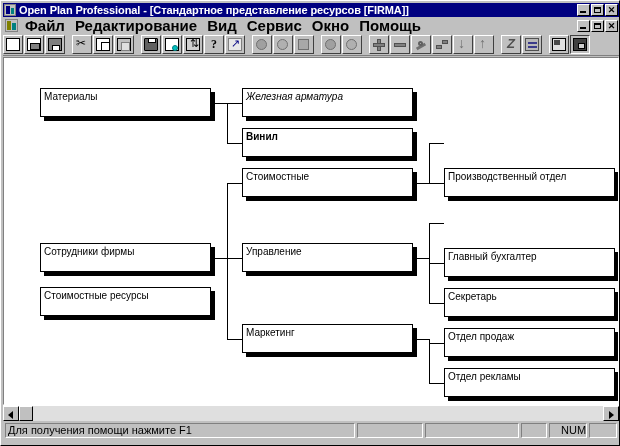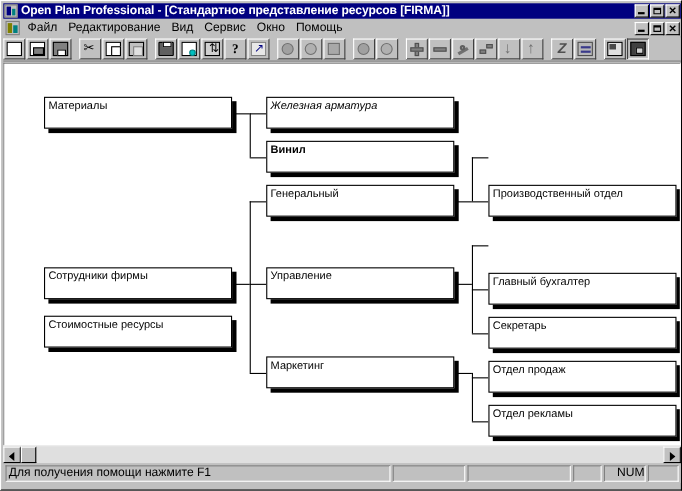--- a/index.html
+++ b/index.html
@@ -142,25 +142,26 @@
   }
   .menu-doc-icon::after {
     content: "";
     position: absolute;
     left: 6px; top: 3px;
     width: 4px; height: 7px;
     background: #008080;
   }
   .menu-item {
     padding: 0 5px;
-    font-size: 11px;
+    font-size: 15px;
     color: #000000;
     white-space: nowrap;
     line-height: 13px;
     cursor: default;
+    font-weight: bold;
   }
   .menu-right {
     margin-left: auto;
     display: flex;
     padding-right: 1px;
   }
 
   
   .toolbar {
     position: absolute;
@@ -527,21 +528,21 @@
         <div class="node" style="left: 36px; top: 229px; width: 171px; height: 29px;">
           <div class="node-label">Стоимостные ресурсы</div>
         </div>
         <div class="node" style="left: 238px; top: 30px; width: 171px; height: 29px; font-style: italic;">
           <div class="node-label">Железная арматура</div>
         </div>
         <div class="node" style="left: 238px; top: 70px; width: 171px; height: 29px; font-weight: bold;">
           <div class="node-label">Винил</div>
         </div>
         <div class="node" style="left: 238px; top: 110px; width: 171px; height: 29px;">
-          <div class="node-label">Генеральный</div>
+          <div class="node-label">Стоимостные</div>
         </div>
         <div class="node" style="left: 238px; top: 185px; width: 171px; height: 29px;">
           <div class="node-label">Управление</div>
         </div>
         <div class="node" style="left: 238px; top: 266px; width: 171px; height: 29px;">
           <div class="node-label">Маркетинг</div>
         </div>
         <div class="node" style="left: 440px; top: 110px; width: 171px; height: 29px;">
           <div class="node-label">Производственный отдел</div>
         </div>

